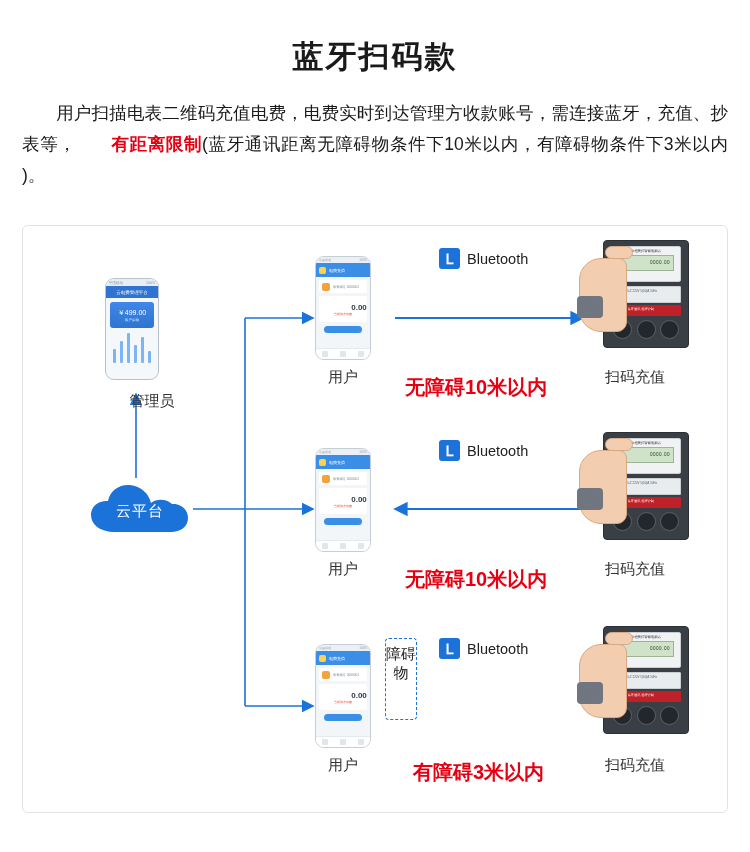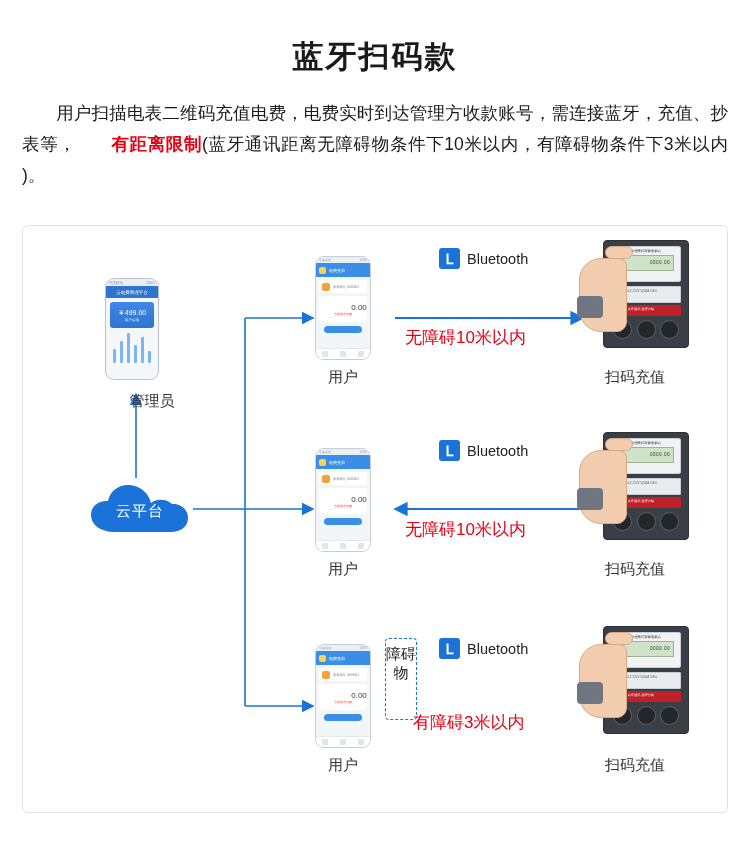--- a/index.html
+++ b/index.html
@@ -126,21 +126,21 @@
   .uphone .uhdr .dot { width: 7px; height: 7px; border-radius: 2px; background: #ffd24d; margin-right: 3px; }
   .uphone .urow {
     margin: 3px; height: 13px; background: #fff; border-radius: 2px;
     display: flex; align-items: center; padding-left: 3px; font-size: 3.2px; color: #7a8894;
   }
   .uphone .urow .sq { width: 8px; height: 8px; background: #f2a33c; border-radius: 2px; margin-right: 3px; }
   .uphone .uamt {
     margin: 0 3px; height: 26px; background: #fff; border-radius: 2px;
     display: flex; flex-direction: column; align-items: center; justify-content: center;
   }
-  .uphone .uamt b { font-size: 8px; color: #2b3a46; font-weight: normal; margin-left: 32px; }
+  .uphone .uamt b { font-size: 8px; color: #2b3a46; font-weight: bold; margin-left: 32px; }
   .uphone .uamt span { font-size: 3px; color: #f0504d; }
   .uphone .ubtn {
     margin: 4px 8px 0 8px; height: 7px; border-radius: 4px;
     background: #3a8ee6;
   }
   .uphone .utabs {
     position: absolute; bottom: 0; left: 0; right: 0; height: 11px;
     background: #fff; border-top: 1px solid #e4e9ee;
     display: flex; align-items: center; justify-content: space-around;
     font-size: 2.8px; color: #9aa6b2;
@@ -203,23 +203,24 @@
     width: 21px; height: 21px; background: #1b72d8; border-radius: 3px;
     color: #fff; display: flex; align-items: center; justify-content: center;
     font-size: 14px; font-weight: bold;
   }
   .bt-badge .txt { margin-left: 7px; font-size: 14.5px; color: #222; }
 
   
   .redlbl {
     position: absolute;
     color: #e60012;
-    font-size: 17px;
-    font-weight: normal;
+    font-size: 20px;
+    font-weight: bold;
     white-space: nowrap;
+    margin-top: 48px;
   }
 
   
   .obstacle {
     position: absolute;
     left: 158px; top: 398px;
     width: 32px; height: 82px;
     border: 1.5px dashed #1b72d8;
     border-radius: 4px;
     color: #222;

